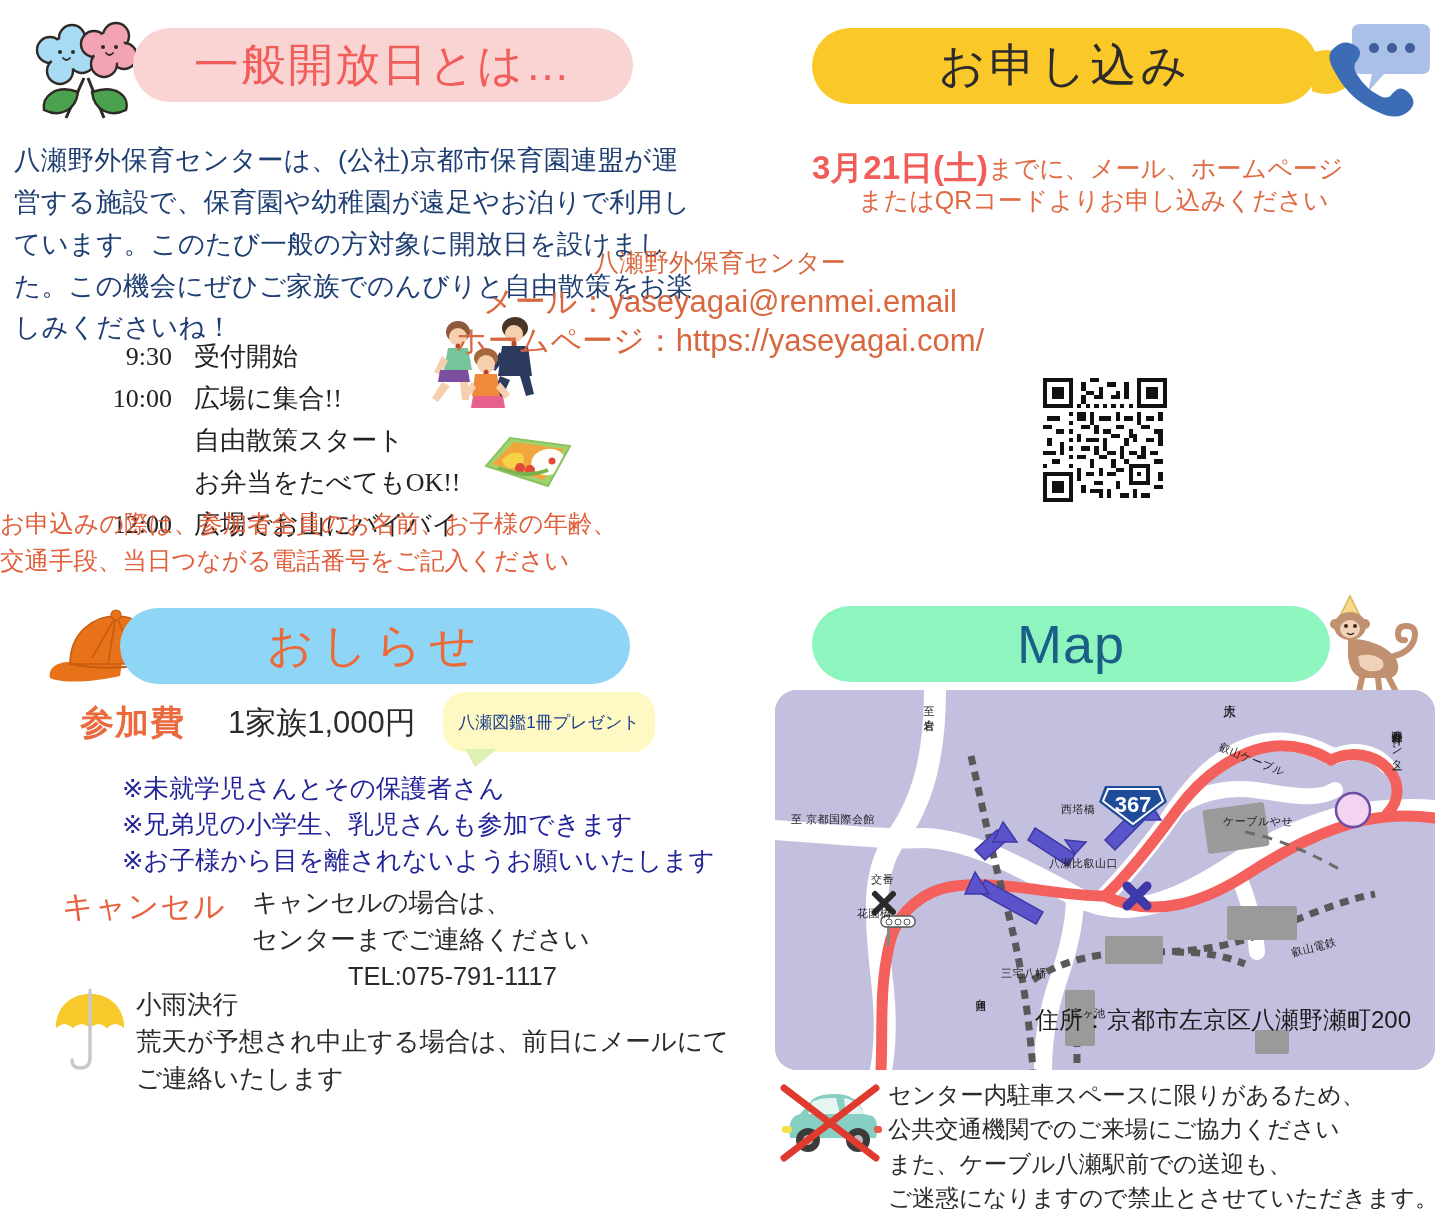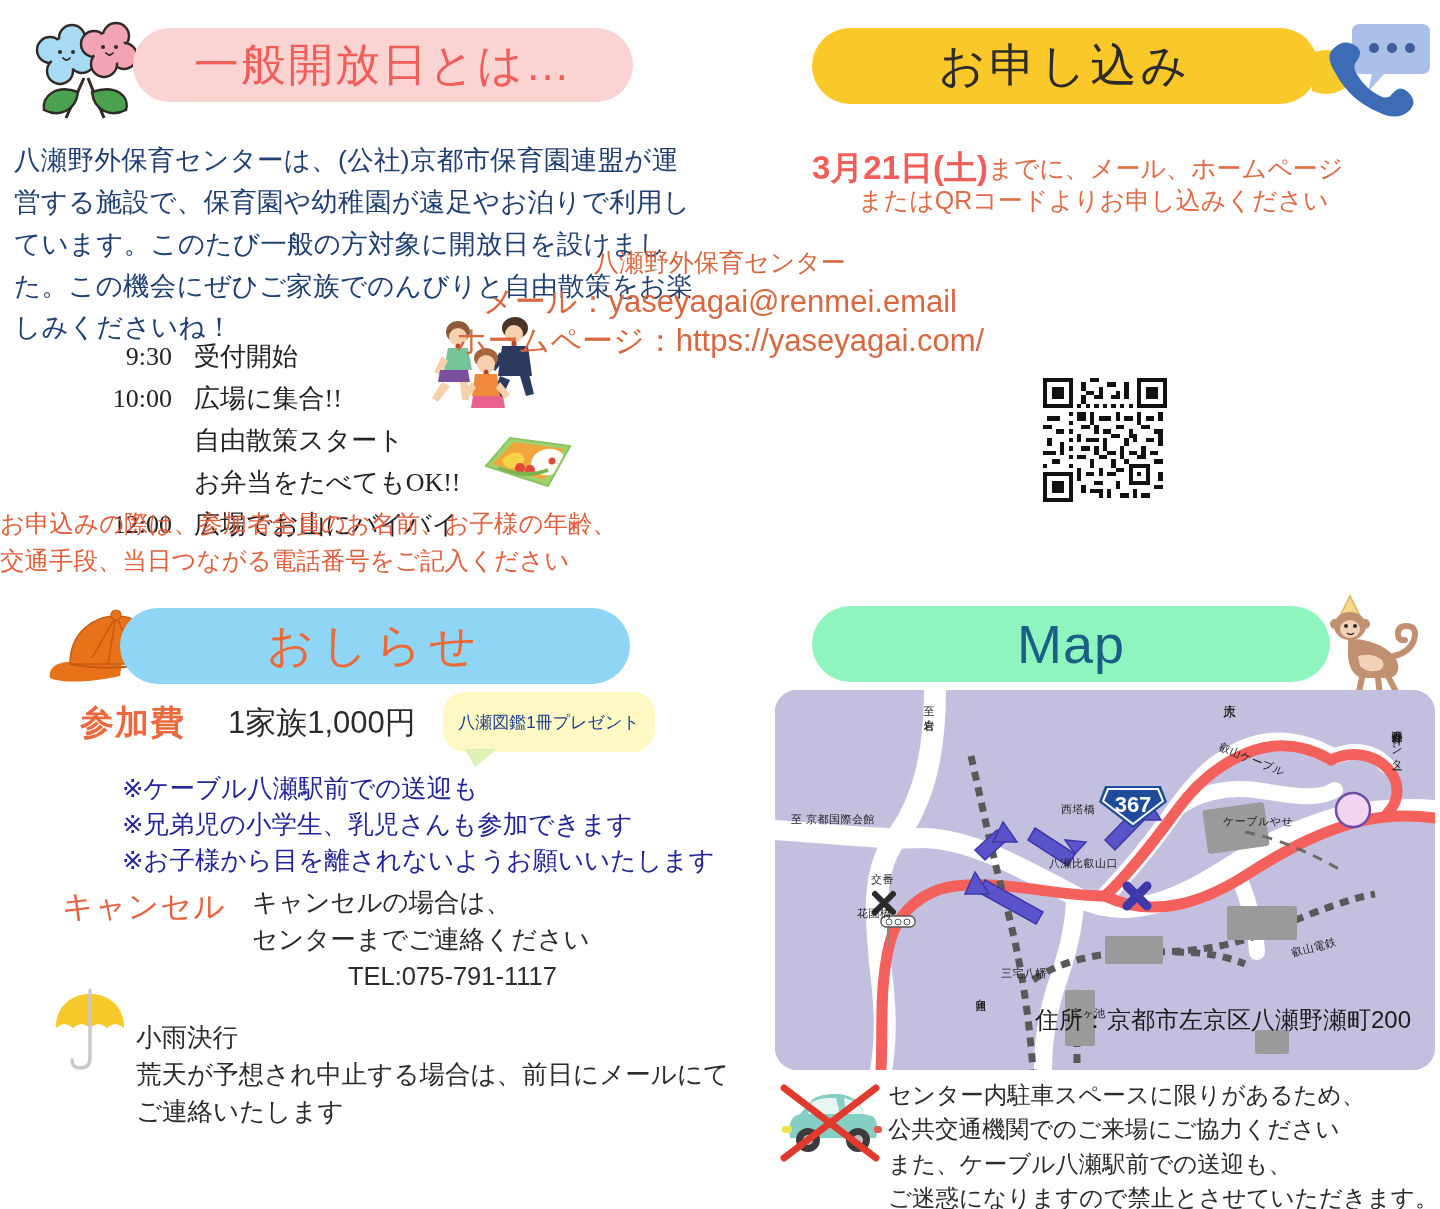--- a/index.html
+++ b/index.html
@@ -69,21 +69,21 @@
     border-top:18px solid #dff0b5;
   }
 
   .notes{position:absolute;left:122px;top:770px;color:#23249a;font-size:25.5px;line-height:1.42;}
 
   .cancel-label{position:absolute;left:62px;top:886px;color:#e8603c;font-size:31px;letter-spacing:1px;}
   .cancel-body{position:absolute;left:252px;top:884px;color:#2b2b2b;font-size:25.5px;line-height:1.45;}
   .cancel-tel{margin-left:96px;}
 
   .umbrella-img{position:absolute;left:52px;top:988px;width:76px;height:88px;}
-  .rain-body{position:absolute;left:136px;top:986px;color:#2b2b2b;font-size:25.5px;line-height:1.45;margin-top:33px;}
+  .rain-body{position:absolute;left:136px;top:986px;color:#2b2b2b;font-size:25.5px;line-height:1.45;}
 
   
   .pill-apply{
     position:absolute;left:812px;top:28px;width:506px;height:76px;
     background:#fbc82a;color:#2b2b2b;
     font-size:46px;letter-spacing:4px;
   }
   .phone-img{position:absolute;left:1312px;top:14px;width:120px;height:106px;}
 
   .apply-date-line{
@@ -246,21 +246,21 @@
     </svg>
 
     <div class="pill pill-notice">おしらせ</div>
 
     <div class="fee-label">参加費</div>
     <div class="fee-value">1家族1,000円</div>
 
     <div class="bubble">八瀬図鑑1冊プレゼント</div>
 
     <div class="notes">
-      <div>※ケーブル八瀬駅前での送迎も</div>
+      <div>※未就学児さんとその保護者さん</div>
       <div>※兄弟児の小学生、乳児さんも参加できます</div>
       <div>※お子様から目を離されないようお願いいたします</div>
     </div>
 
     <div class="cancel-label">キャンセル</div>
     <div class="cancel-body">
       <div>キャンセルの場合は、</div>
       <div>センターまでご連絡ください</div>
       <div class="cancel-tel">TEL:075-791-1117</div>
     </div>

